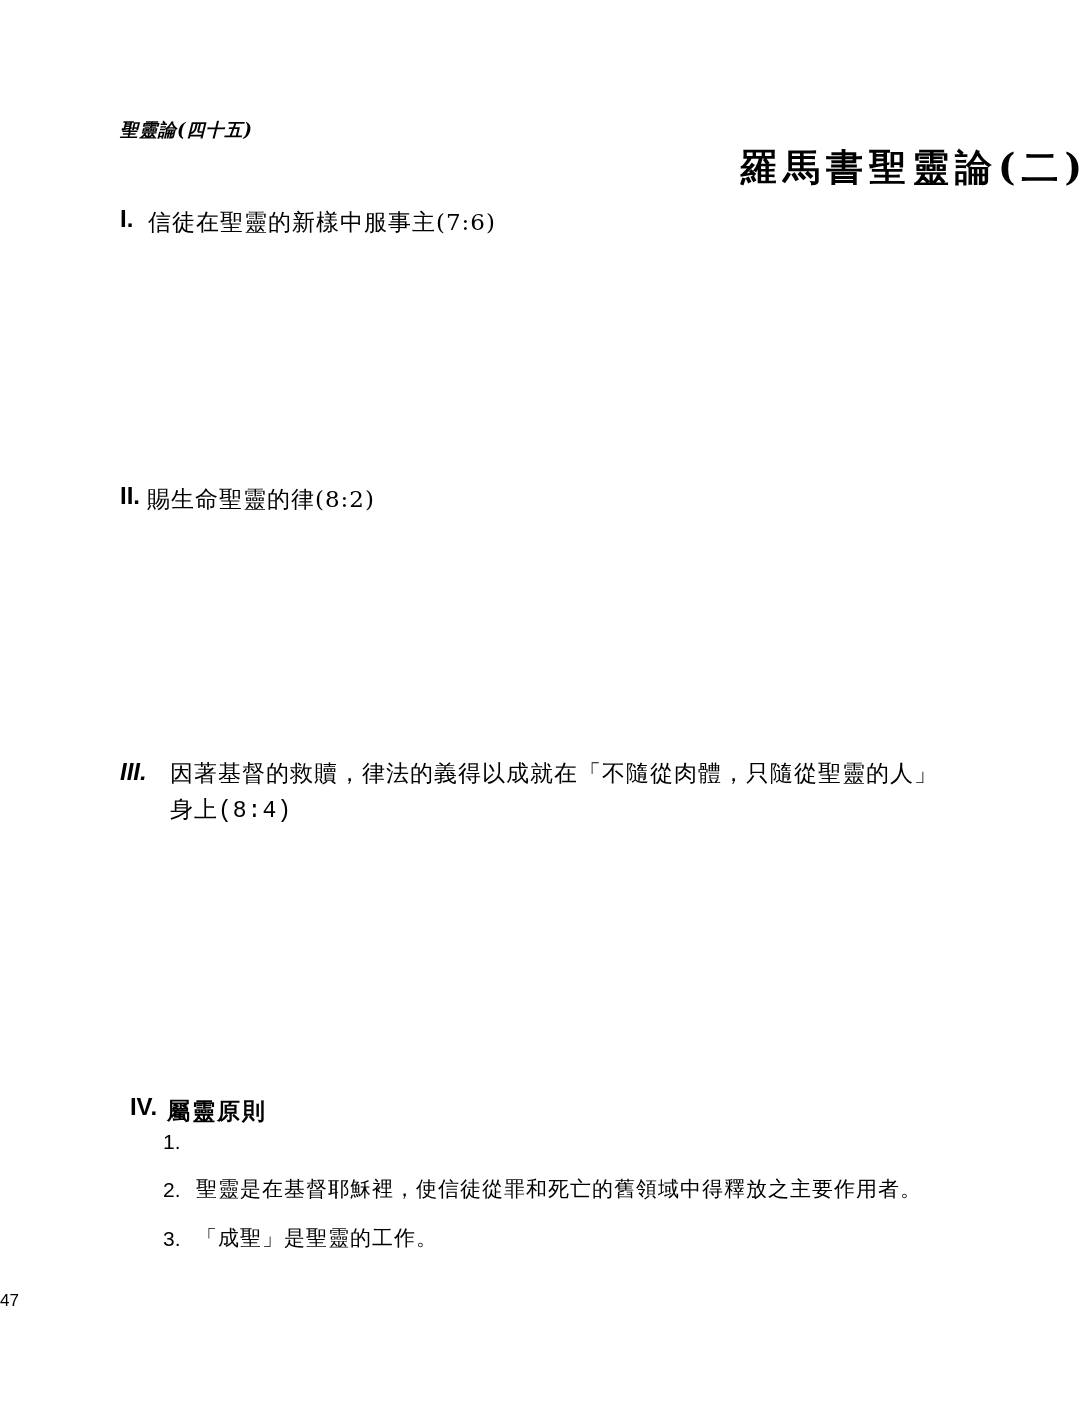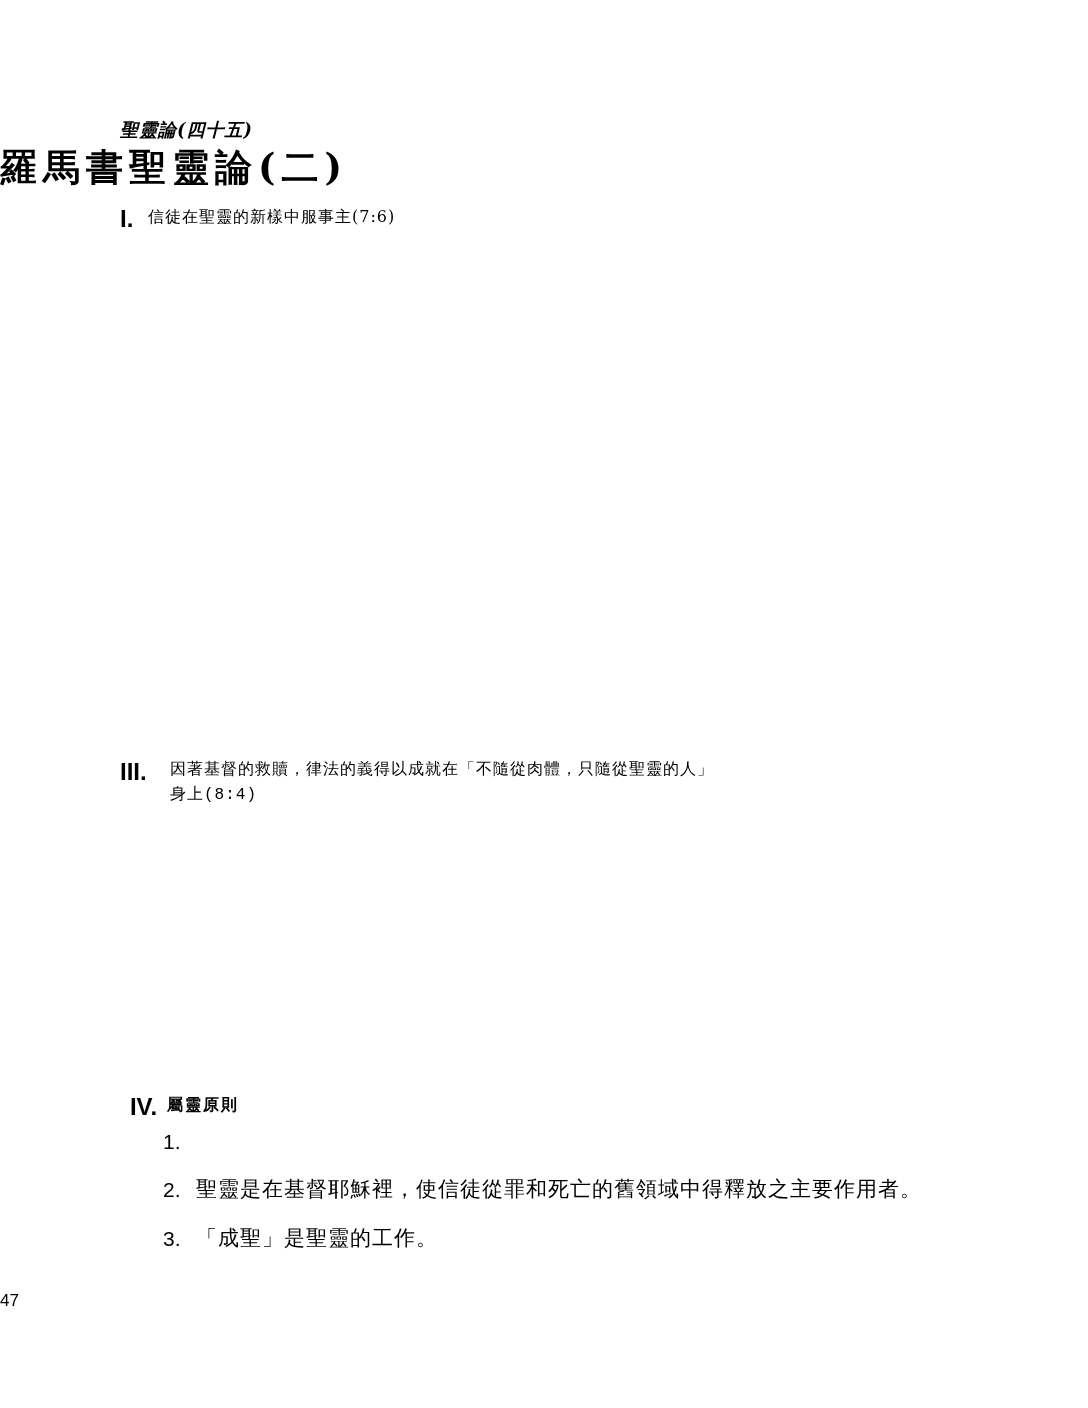--- a/index.html
+++ b/index.html
@@ -23,53 +23,53 @@
     font-size: 18px;
     font-style: italic;
     font-weight: bold;
     letter-spacing: 1px;
   }
   .doc-title {
     position: absolute;
     left: 0;
     top: 143px;
     width: 100%;
-    text-align: left;
+    text-align: right;
     font-size: 37px;
     font-weight: 600;
     letter-spacing: 6px;
   }
   .section {
     position: absolute;
     left: 120px;
     display: flex;
     align-items: flex-start;
   }
   .section .numeral {
     font-family: "Liberation Sans", "DejaVu Sans", sans-serif;
     font-weight: bold;
     font-size: 24px;
     line-height: 1.2;
     flex: 0 0 auto;
   }
   .section .sec-text {
-    font-size: 16px;
+    font-size: 23px;
     line-height: 1.55;
     letter-spacing: 1px;
   }
   .sec-1 { top: 205px; }
   .sec-1 .numeral { width: 28px; }
   .sec-2 { top: 482px; }
   .sec-2 .numeral { width: 27px; }
   .sec-3 { top: 758px; }
-  .sec-3 .numeral { width: 50px; }
+  .sec-3 .numeral { width: 50px; font-style: italic; }
   .sec-3 .sec-text { max-width: 800px; font-family: Liberation Mono, monospace; }
   .sec-4 { top: 1093px; text-align: center; }
   .sec-4 .numeral { width: 47px; }
-  .sec-4 .sec-text { font-weight: bold; letter-spacing: 2px; font-family: Liberation Serif, serif; }
+  .sec-4 .sec-text { font-weight: bold; letter-spacing: 2px; }
   .subitems {
     position: absolute;
     left: 163px;
     top: 1128px;
     width: 860px;
   }
   .subitem {
     display: flex;
     align-items: flex-start;
     margin-bottom: 21px;
@@ -102,20 +102,24 @@
 
   <div class="doc-header">聖靈論(四十五)</div>
 
   <div class="doc-title">羅馬書聖靈論(二)</div>
 
   <div class="section sec-1">
     <span class="numeral">I.</span>
     <span class="sec-text">信徒在聖靈的新樣中服事主(7:6)</span>
   </div>
 
+  <div class="section sec-2">
+    <span class="numeral">II.</span>
+    <span class="sec-text">賜生命聖靈的律(8:2)</span>
+  </div>
 
   <div class="section sec-3">
     <span class="numeral">III.</span>
     <span class="sec-text">
       <span>因著基督的救贖，律法的義得以成就在「不隨從肉體，只隨從聖靈的人」</span><br>
       <span>身上(8:4)</span>
     </span>
   </div>
 
   <div class="section sec-4">

